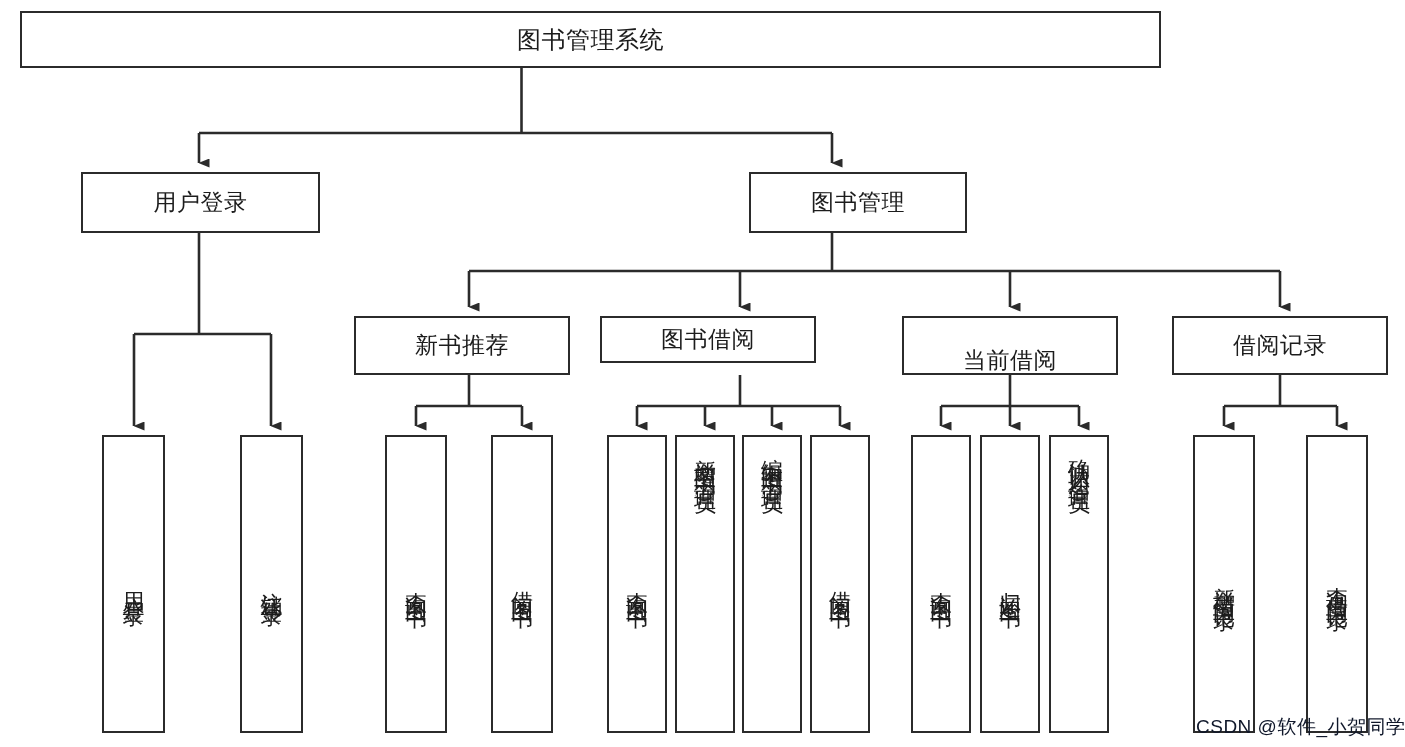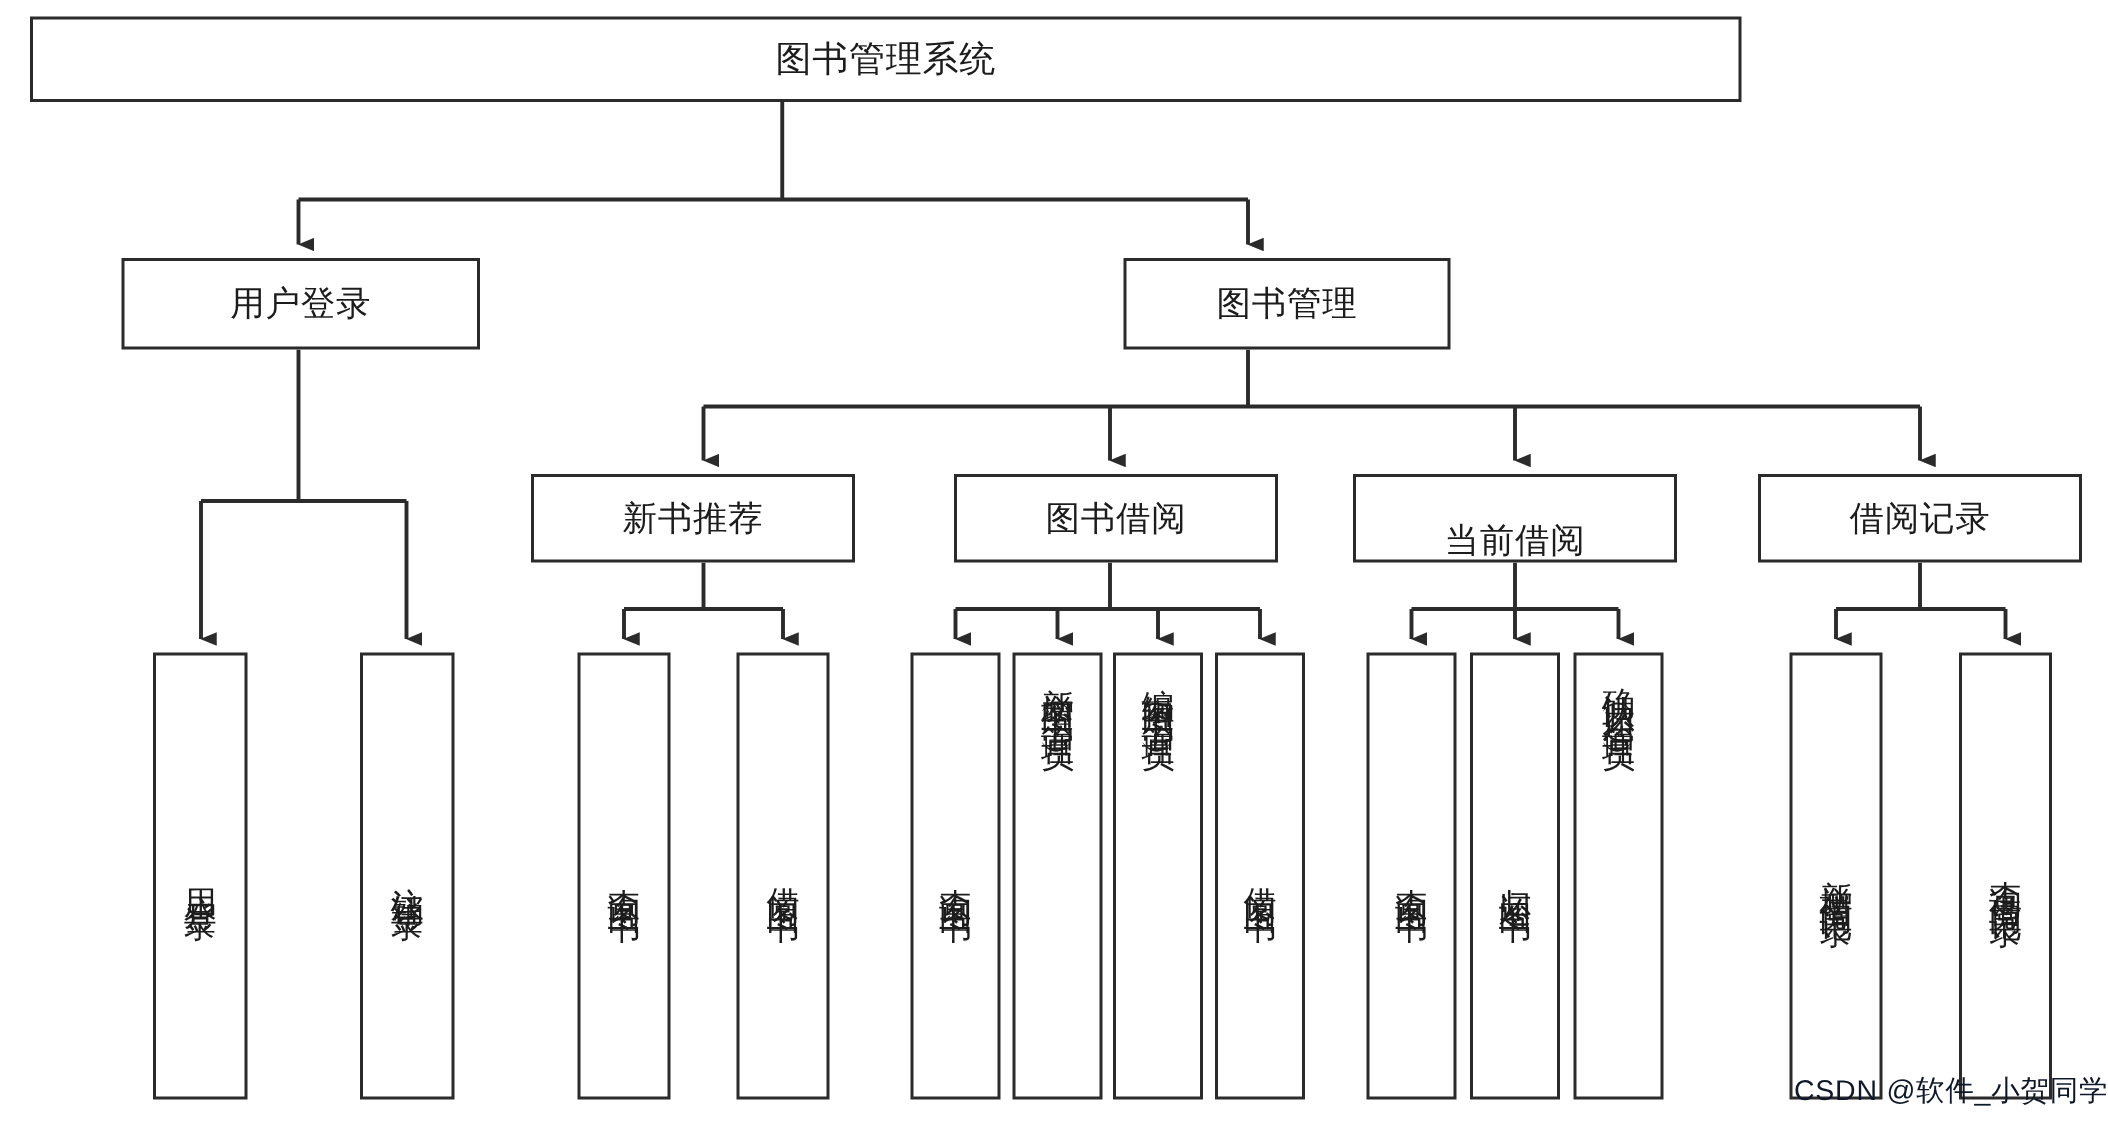--- a/index.html
+++ b/index.html
@@ -130,21 +130,21 @@
   <div class="node-box" style="left:81px; top:172px; width:239px; height:61px;">
     <span class="node-label-h">用户登录</span>
   </div>
   <div class="node-box" style="left:712px; top:172px; width:218px; height:61px;margin-left:37px;">
     <span class="node-label-h">图书管理</span>
   </div>
 
   <div class="node-box" style="left:354px; top:316px; width:216px; height:59px;">
     <span class="node-label-h">新书推荐</span>
   </div>
-  <div class="node-box" style="left:636px; top:316px; width:216px; height:59px;">
+  <div class="node-box" style="left:600px; top:316px; width:216px; height:47px;">
     <span class="node-label-h">图书借阅</span>
   </div>
   <div class="node-box" style="left:902px; top:316px; width:216px; height:59px;align-items:flex-end;">
     <span class="node-label-h">当前借阅</span>
   </div>
   <div class="node-box" style="left:1172px; top:316px; width:216px; height:59px;">
     <span class="node-label-h">借阅记录</span>
   </div>
 
   <div class="node-box leaf-box" style="left:102px; top:435px; width:63px; height:298px;">

